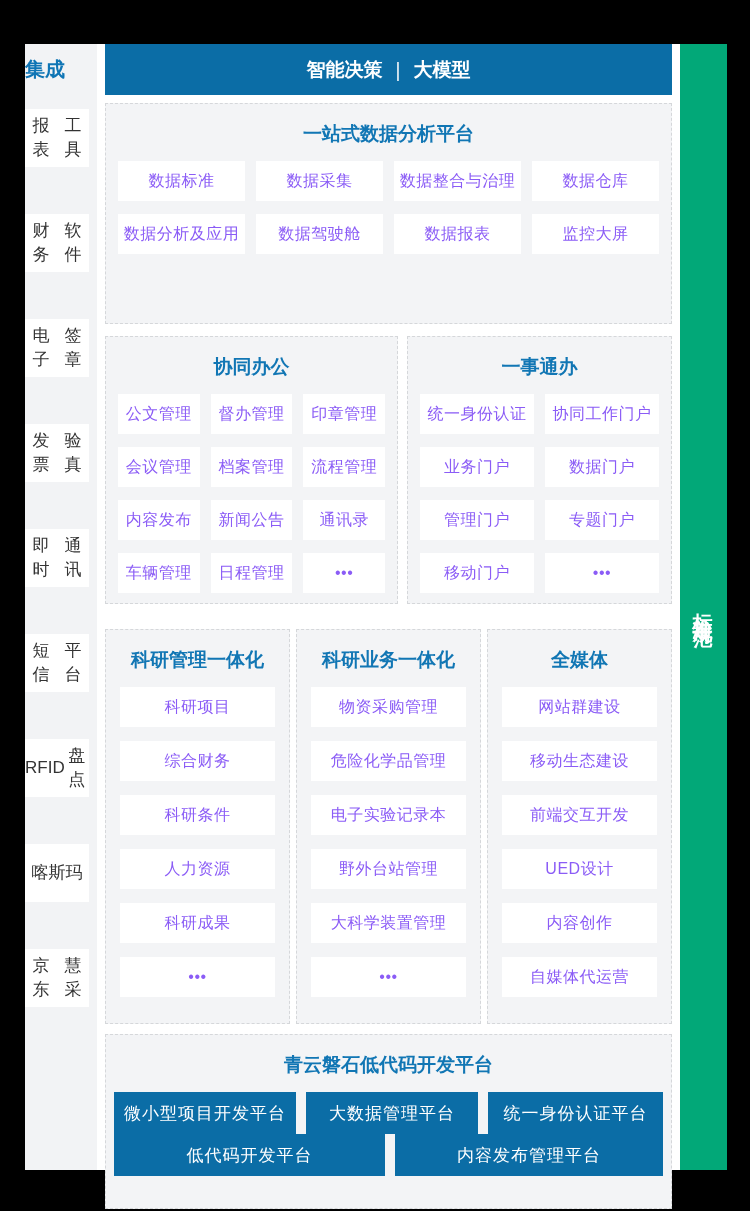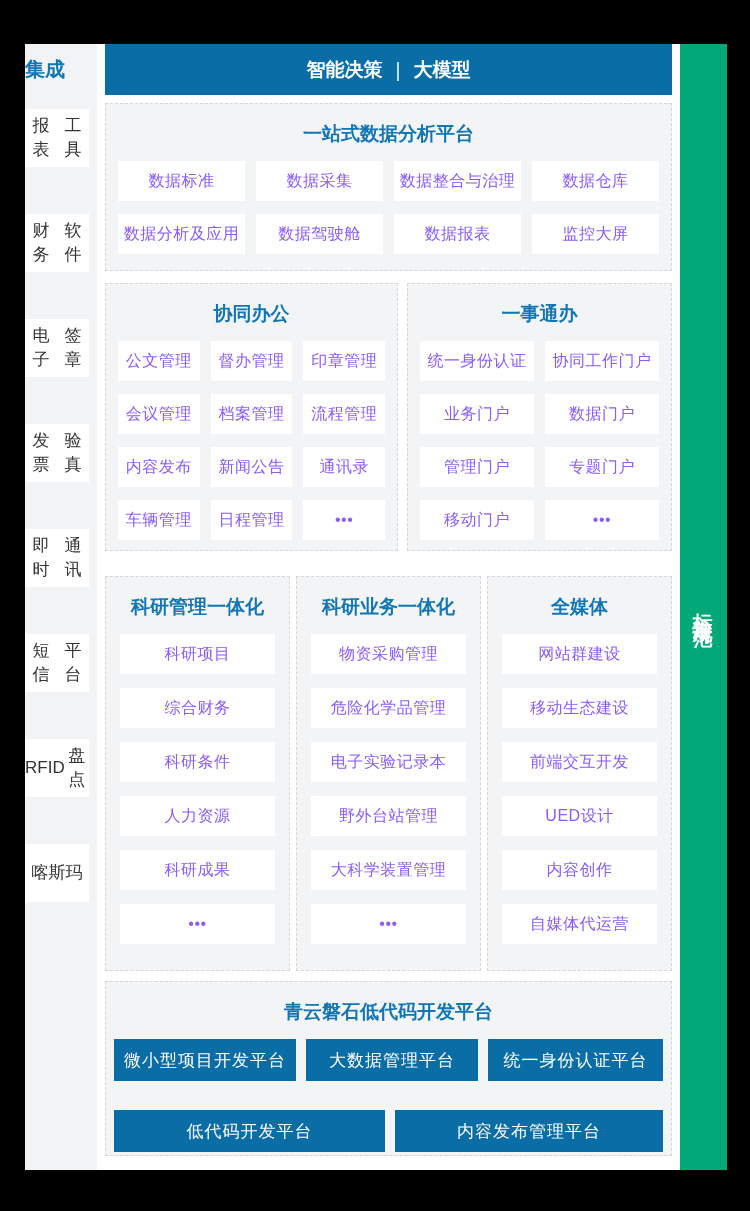--- a/index.html
+++ b/index.html
@@ -33,21 +33,21 @@
   }
   .banner .divider { font-weight:normal; opacity:.95; transform:scaleY(1.1); }
 
   .panel {
     background:#f3f4f6; border:1px dashed #d5d7da;
   }
   .panel h2 {
     color:#1176b4; font-size:19px; font-weight:bold; text-align:center;
     margin-top:17px; margin-bottom:14px;
   }
-  .p1 { height:168px; margin-top:8px; }
+  .p1 { height:221px; margin-top:8px; }
   .row2 { display:flex; gap:9px; margin-top:12px; height:268px; }
   .row2 .panel { height:100%; }
   .pane-office { width:293px; }
   .pane-onestop { flex:1; }
   .row3 { display:flex; gap:6px; margin-top:25px; height:395px;align-items:center; }
   .row3 .panel { flex:1; height:100%; }
   .p4 { height:175px; margin-top:10px; }
 
   .grid { display:grid; gap:13px 11px; padding:0 12px; }
   .cols4 { grid-template-columns:repeat(4,1fr); }
@@ -56,21 +56,21 @@
   .vlist { display:flex; flex-direction:column; gap:14px; padding:0 14px; }
 
   .card {
     background:#fff; height:40px; color:#8b5cf6; font-size:16px;
     display:flex; align-items:center; justify-content:center;
     letter-spacing:.5px; white-space:nowrap;
   }
   .vlist .card { width:100%; }
 
   .btn-grid { display:grid; gap:13px 10px; padding:0 8px; }
-  .btn-grid.r1 { grid-template-columns:1.06fr 1fr 1.02fr; margin-bottom:29px;text-align:right; }
+  .btn-grid.r1 { grid-template-columns:1.06fr 1fr 1.02fr; margin-bottom:0;text-align:right; }
   .btn-grid.r2 { grid-template-columns:1.01fr 1fr; }
   .blue-btn {
     background:#0b6da6; color:#fff; height:42px; font-size:17px;
     display:flex; align-items:center; justify-content:center;
     letter-spacing:1px; white-space:nowrap;
   }
 
   
   .greenbar {
     position:absolute; left:680px; top:44px; width:47px; height:1126px;
@@ -123,20 +123,24 @@
 
         <div class="side-card">
           <div>RFID</div>
           <div>盘点</div>
         </div>
 
         <div class="side-card">
           <div>喀斯玛</div>
         </div>
 
+        <div class="side-card">
+          <div>京东</div>
+          <div>慧采</div>
+        </div>
       </div>
   </aside>
 
   <main class="mainwrap">
 
     <div class="banner">
       <span>智能决策</span>
       <span class="divider">|</span>
       <span>大模型</span>
     </div>

